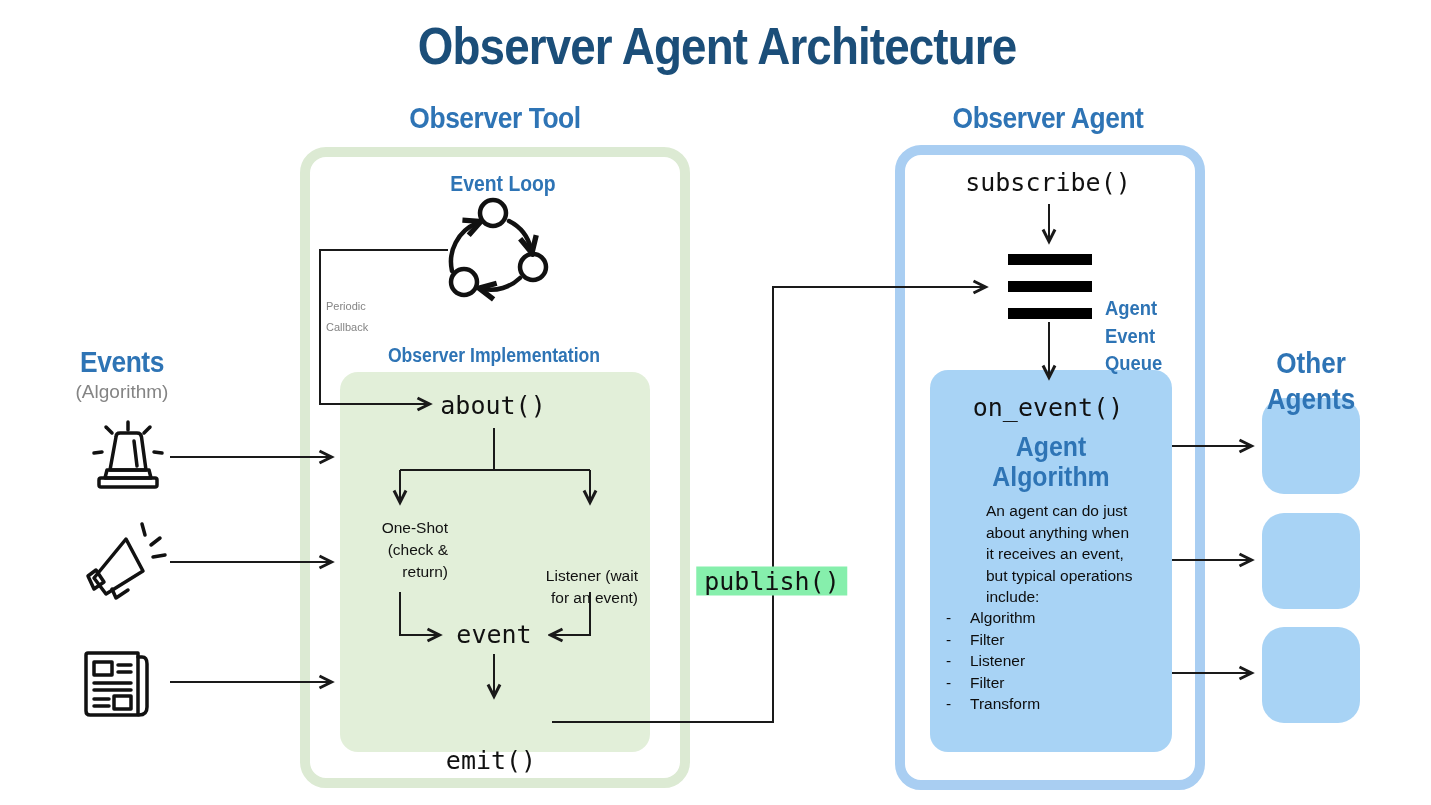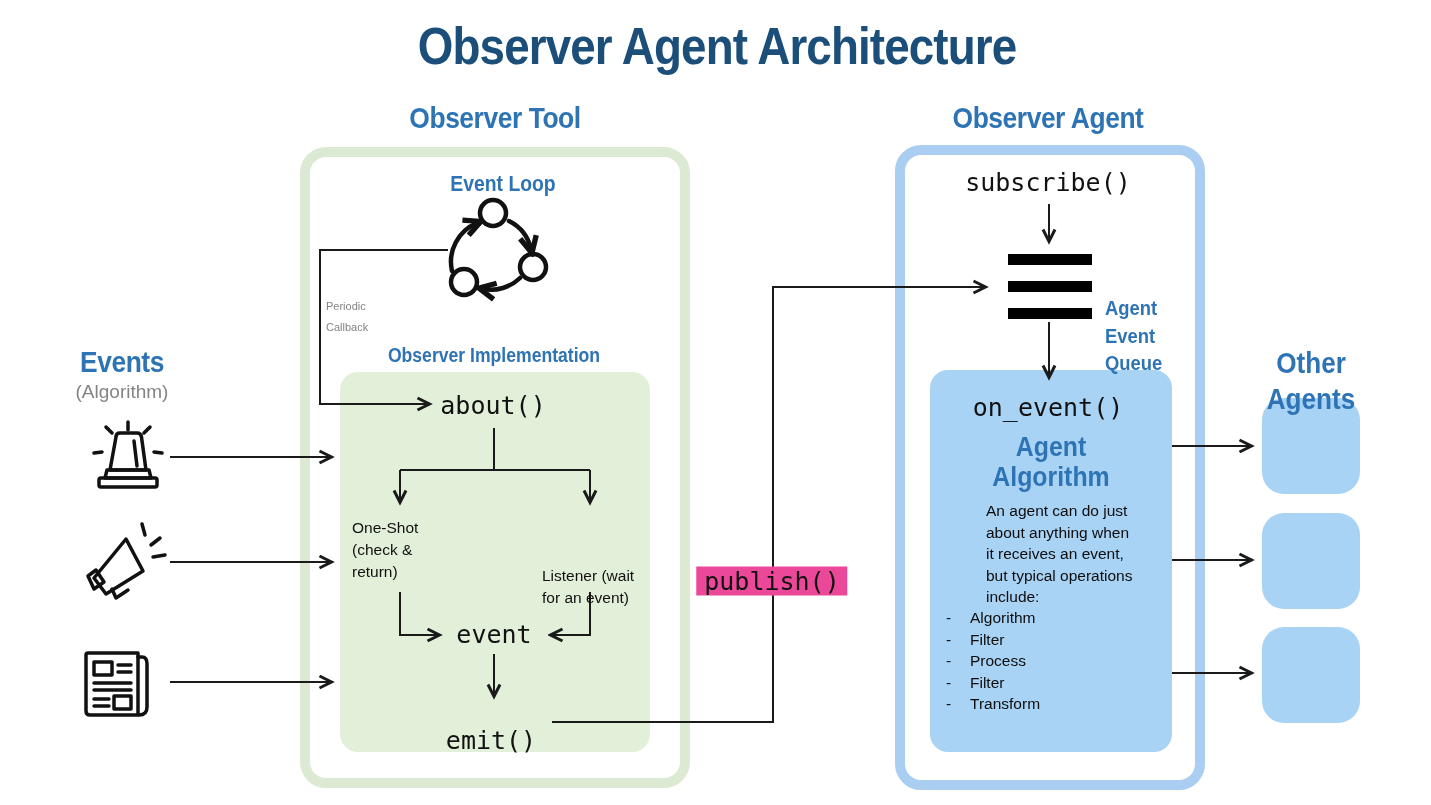--- a/index.html
+++ b/index.html
@@ -11,32 +11,32 @@
   .title{font-size:52px;font-weight:800;letter-spacing:-1px;color:#1B4E79;white-space:nowrap;}
   .sec-head{font-size:30px;font-weight:800;letter-spacing:-0.5px;color:#2E74B5;white-space:nowrap;}
   .sub-head{font-size:21px;font-weight:800;color:#2E74B5;white-space:nowrap;}
   .mono{font-family:"DejaVu Sans Mono",monospace;font-size:25px;color:#111;white-space:nowrap;}
   .gray{color:#848484;}
   .box{position:absolute;box-sizing:border-box;border-radius:26px;}
   .outer-green{border:10px solid #DCEAD3;}
   .outer-blue{border:10px solid #A9CEF2;}
   .fill-green{background:#E2EFD9;border-radius:18px;}
   .fill-blue{background:#A8D3F5;border-radius:18px;}
-  .small-label{font-size:15.5px;line-height:22px;text-align:left;color:#111;}
+  .small-label{font-size:15.5px;line-height:22px;text-align:right;color:#111;}
   .desc{font-size:15.5px;line-height:21.5px;color:#0d0d0d;}
   .bullet-row{display:flex;font-size:15.5px;line-height:21.5px;color:#0d0d0d;}
   .bullet-row .dash{width:24px;}
   .queue-bar{position:absolute;left:0;width:84px;height:11px;background:#000;}
   .q-label{font-size:20px;font-weight:800;color:#2E74B5;line-height:27.5px;transform:scaleX(0.92);transform-origin:left;}
   .agent-sq{position:absolute;left:1262px;width:98px;height:96px;background:#A8D3F5;border-radius:22px;}
   svg{display:block;}
   #connectors{position:absolute;left:0;top:0;z-index:2;pointer-events:none;}
   .z3{z-index:3;}
   .z1{z-index:1;}
-  .whitebg{background:#ec4899;padding:0 8px;}
+  .whitebg{background:#86efac;padding:0 8px;}
 </style>
 </head>
 <body>
 
 <div class="box outer-green z1" style="left:300px;top:147px;width:390px;height:641px;"></div>
 <div class="box outer-blue z1" style="left:895px;top:145px;width:310px;height:645px;"></div>
 <div class="fill-green abs z1" style="left:340px;top:372px;width:310px;height:380px;"></div>
 <div class="fill-blue abs z1" style="left:930px;top:370px;width:242px;height:382px;"></div>
 
 <div class="agent-sq z1" style="top:398px;"></div>
@@ -100,21 +100,21 @@
 <div class="abs z3 gray" style="left:326px;top:296px;width:84px;font-size:11px;line-height:21px;">Periodic Callback</div>
 
 <div class="abs condensed sub-head z3" style="left:494px;top:355px;font-size:20px;">Observer Implementation</div>
 
 <div class="abs center mono z3" style="left:493px;top:405px;">about()</div>
 
 <div class="abs small-label z3" style="left:352px;top:517px;width:96px;">One-Shot (check &amp; return)</div>
 <div class="abs small-label z3" style="left:542px;top:545px;width:96px;margin-top:20px;">Listener (wait for an event)</div>
 
 <div class="abs center mono z3" style="left:494px;top:634px;">event</div>
-<div class="abs center mono z3" style="left:491px;top:740px;">emit()</div>
+<div class="abs center mono z3" style="left:491px;top:760px;">emit()</div>
 
 <div class="abs condensed sec-head z3" style="left:122px;top:362px;">Events</div>
 <div class="abs center gray z3" style="left:122px;top:392px;font-size:19px;">(Algorithm)</div>
 
 <div class="abs z3" style="left:92px;top:420px;">
   <svg width="74" height="78" viewBox="0 0 74 78">
     <g stroke="#111" stroke-width="3.5" fill="none" stroke-linecap="round" stroke-linejoin="round">
       <path d="M24,17 Q24,13 28,13 L45,13 Q49,13 49.5,17 L54,50 L18,50 Z"></path>
       <path d="M42,21 L45,46"></path>
       <path d="M15,50 L57,50 L59,58 L13,58 Z"></path>
@@ -184,21 +184,21 @@
   <div class="bullet-row">
     <span class="dash">-</span>
     <span>Algorithm</span>
   </div>
   <div class="bullet-row">
     <span class="dash">-</span>
     <span>Filter</span>
   </div>
   <div class="bullet-row">
     <span class="dash">-</span>
-    <span>Process</span>
+    <span>Listener</span>
   </div>
   <div class="bullet-row">
     <span class="dash">-</span>
     <span>Filter</span>
   </div>
   <div class="bullet-row">
     <span class="dash">-</span>
     <span>Transform</span>
   </div>
 </div>

